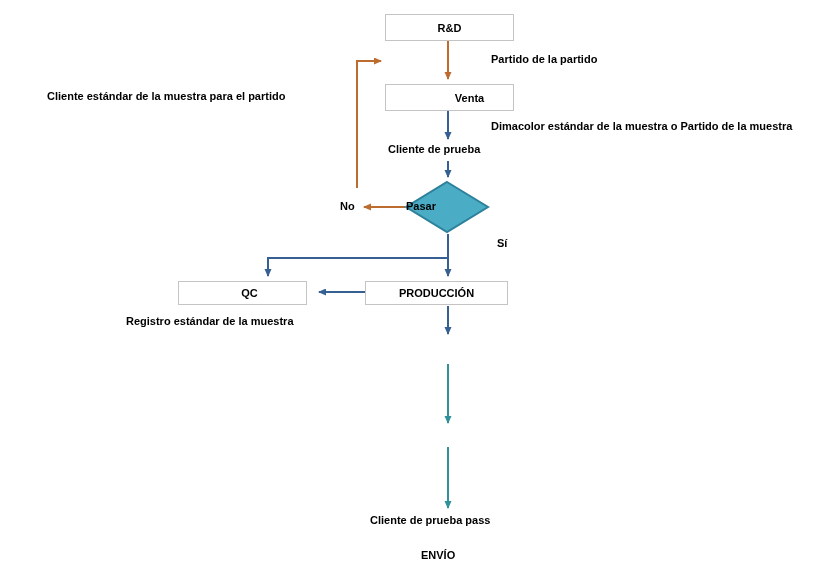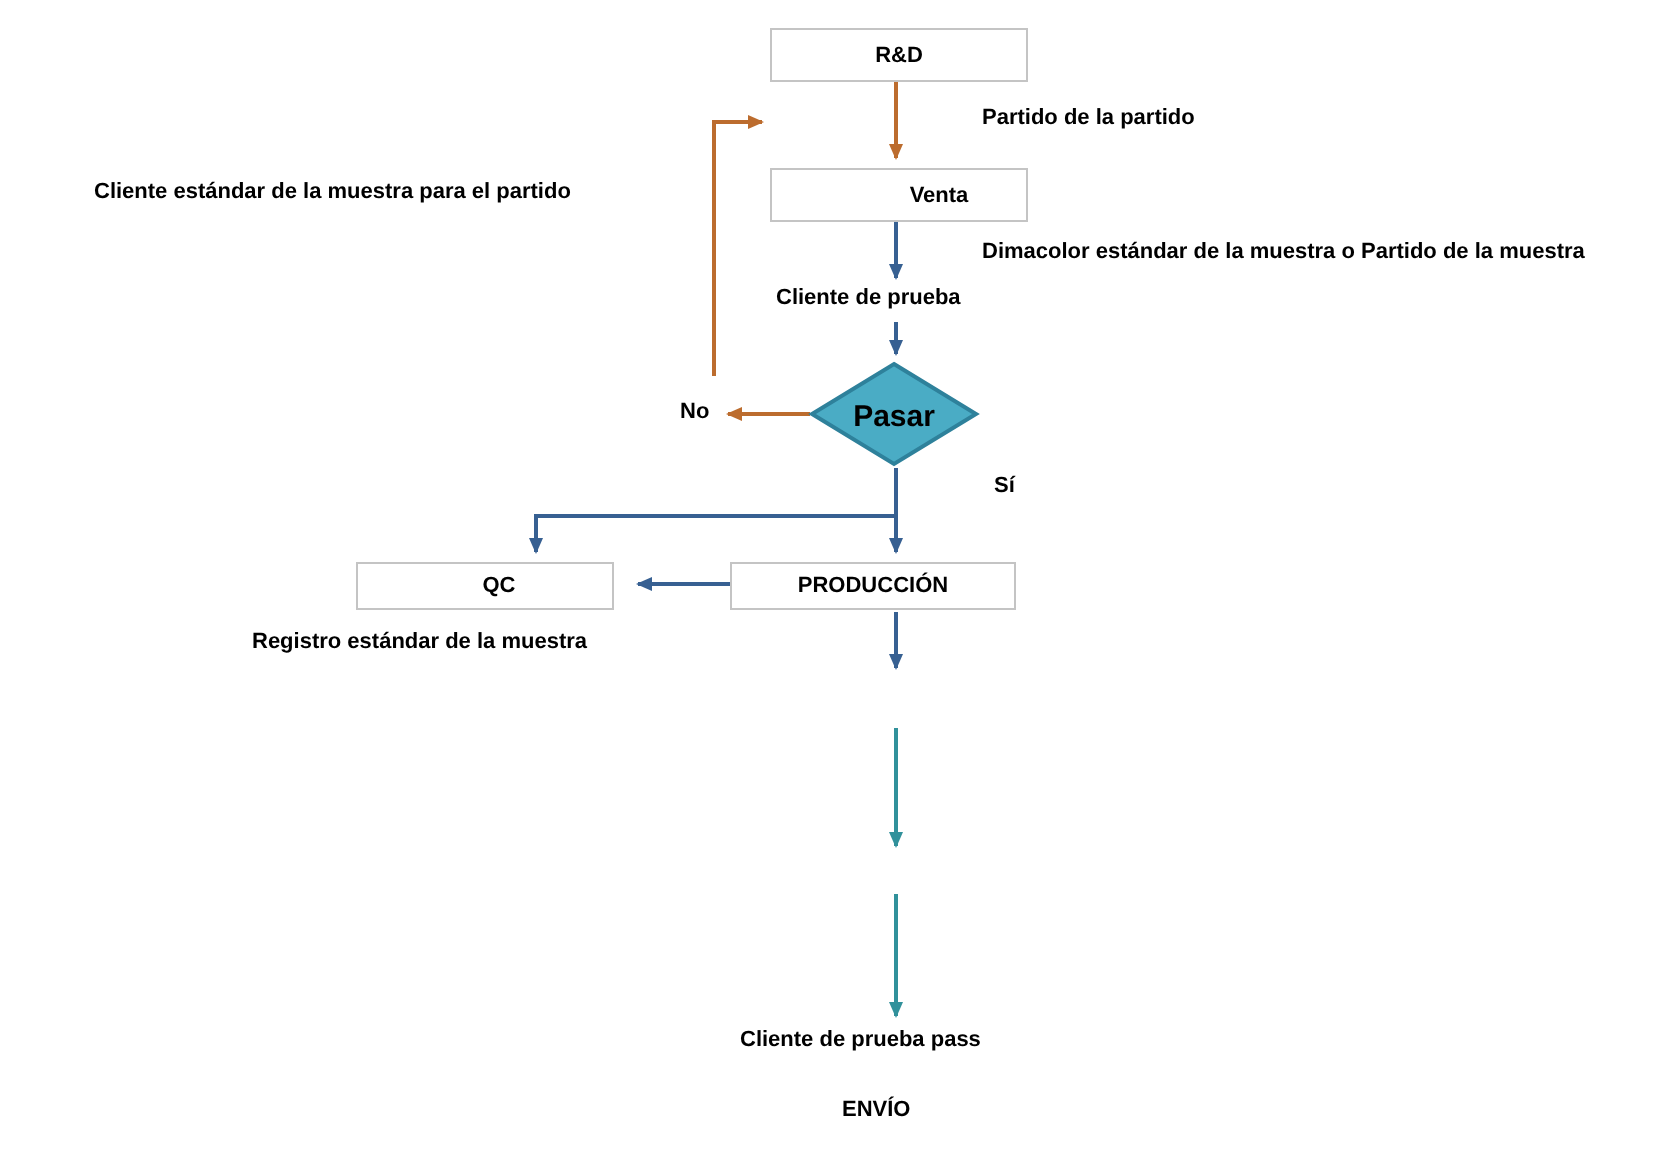--- a/index.html
+++ b/index.html
@@ -41,22 +41,21 @@
     font-size: 11px;
     font-weight: bold;
     color: var(--text, #000000);
     white-space: nowrap;
   }
   .diamond-label {
     position: absolute;
     left: 365px;
     top: 200px;
     width: 82px;
-    text-align: center;
-    font-size: 15px;
+    font-size: 11px;
     font-weight: bold;
     color: var(--text, #000000);
   }
   .stroke-orange { stroke: var(--arrow_orange, #bc6c2e); }
   .stroke-blue   { stroke: var(--arrow_blue, #376092); }
   .stroke-teal   { stroke: var(--arrow_teal, #31919b); }
   .fill-orange { fill: var(--arrow_orange, #bc6c2e); }
   .fill-blue   { fill: var(--arrow_blue, #376092); }
   .fill-teal   { fill: var(--arrow_teal, #31919b); }
   .diamond-shape {

